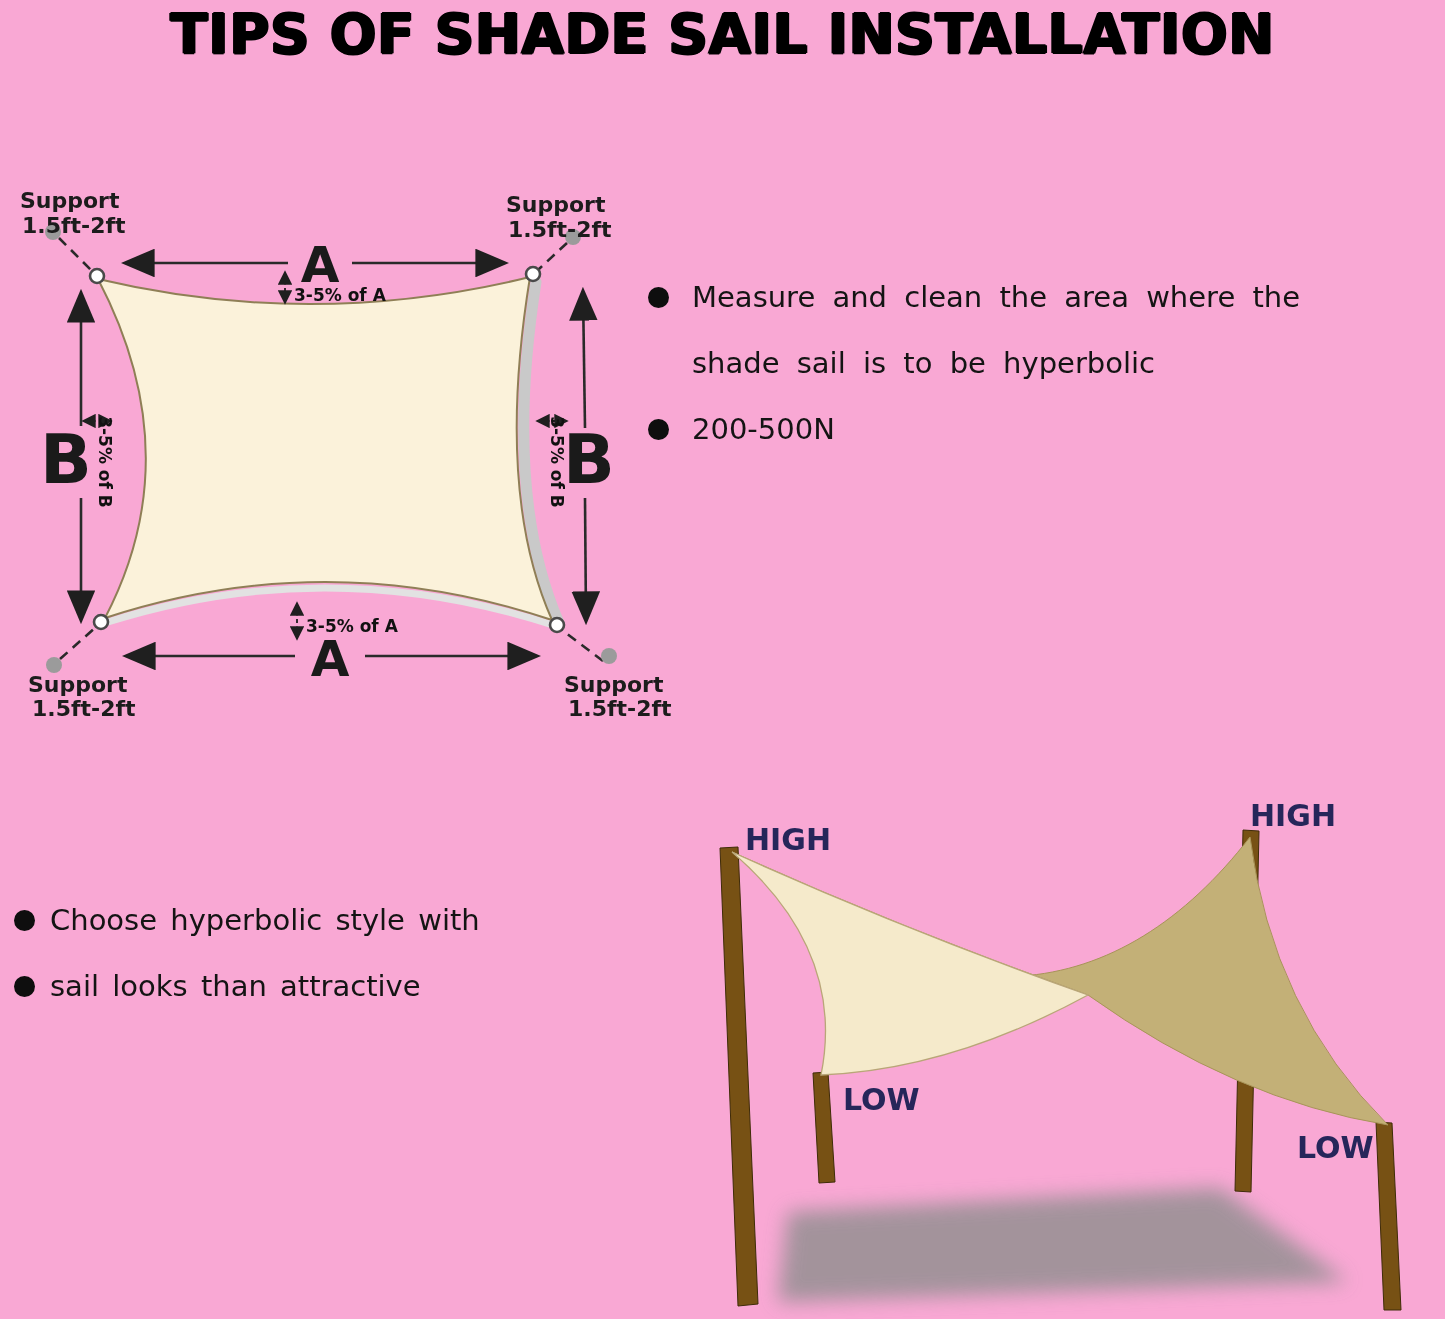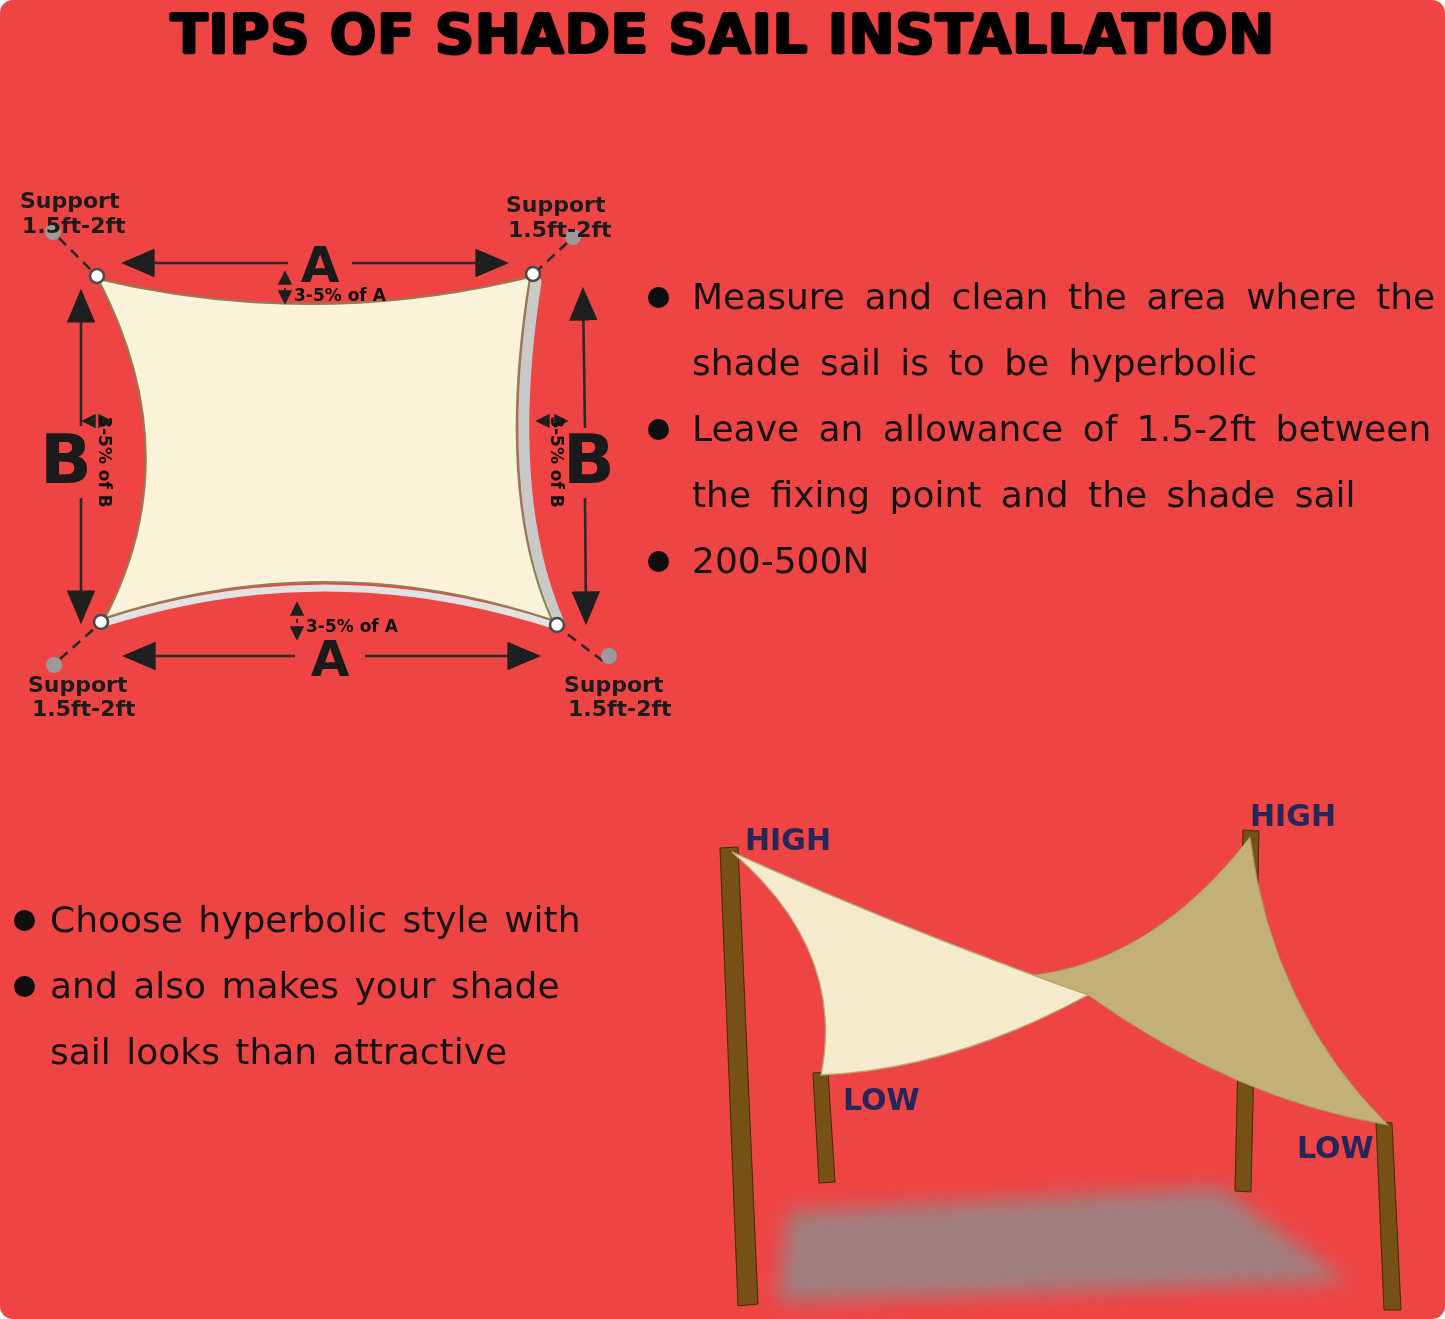--- a/index.html
+++ b/index.html
@@ -1,33 +1,33 @@
 <!DOCTYPE html>
 <html><head>
 <meta charset="utf-8">
 <style>
   html,body{margin:0;padding:0;background:#ffffff;}
   body{width:1445px;height:1319px;position:relative;overflow:hidden;
        font-family:"DejaVu Sans","Liberation Sans",sans-serif;color:#161616;}
-  .page{position:absolute;inset:0;background:#ef4444;border-radius:13px;}
+  .page{position:absolute;inset:0;background:#f9a8d4;}
   .title{position:absolute;left:0;top:2px;width:1445px;text-align:center;
          font-size:55px;font-weight:bold;color:#000;letter-spacing:0.5px;
          text-shadow:1.3px 0 #000,-1.3px 0 #000,0 1.1px #000,0 -1.1px #000;
          white-space:nowrap;}
   svg{position:absolute;overflow:visible;}
   .svg-dim{left:0;top:170px;}
   .svg-ill{left:660px;top:780px;}
   .dimline{stroke:#2a2a2a;stroke-width:2.6;fill:none;}
   .dashline{stroke:#2a2a2a;stroke-width:2.6;fill:none;stroke-dasharray:10 7;}
   .minidash{stroke:#1f1f1f;stroke-width:1.8;fill:none;stroke-dasharray:4 3.5;}
   .biglabel{font-weight:bold;fill:#1a1a1a;}
   .smalllabel{font-size:17px;font-weight:bold;fill:#111;}
   .supportlabel{font-size:22px;font-weight:bold;fill:#1c1c1c;}
   .navylabel{font-size:30px;font-weight:bold;fill:#26265A;}
-  .tips{position:absolute;font-size:36px;line-height:66px;color:#141414;}
+  .tips{position:absolute;font-size:29px;line-height:66px;color:#141414;}
   .tips-right{left:648px;top:264px;width:795px;word-spacing:8px;}
   .tips-left{left:14px;top:887px;width:642px;word-spacing:4px;}
   .tip{display:flex;align-items:flex-start;}
   .bcell{flex:none;width:44px;}
   .tips-left .bcell{width:36px;}
   .bdot{display:block;width:21px;height:21px;border-radius:50%;background:#0e0e0e;margin-top:23px;}
   .blines{flex:1;}
   .blines div{white-space:nowrap;}
 </style>
 </head>
@@ -109,49 +109,39 @@
       <div class="blines">
         <div>Measure and clean the area where the</div>
         <div>shade sail is to be hyperbolic</div>
       </div>
     </div>
     <div class="tip">
       <div class="bcell">
           <span class="bdot"></span>
         </div>
       <div class="blines">
-        <div>Leave an allowance of 1.5-2ft between</div>
-        <div>the fixing point and the shade sail</div>
-      </div>
-    </div>
-    <div class="tip">
-      <div class="bcell">
-          <span class="bdot"></span>
-        </div>
-      <div class="blines">
         <div>200-500N</div>
       </div>
     </div>
   </div>
 
   <div class="tips tips-left">
     <div class="tip">
       <div class="bcell">
           <span class="bdot"></span>
         </div>
       <div class="blines">
         <div>Choose hyperbolic style with</div>
       </div>
     </div>
     <div class="tip">
       <div class="bcell">
           <span class="bdot"></span>
         </div>
       <div class="blines">
-        <div>and also makes your shade</div>
         <div>sail looks than attractive</div>
       </div>
     </div>
   </div>
 
   <svg class="svg-ill" width="785" height="539" viewBox="0 0 785 539">
     <defs>
       <filter id="softblur" x="-30%" y="-30%" width="160%" height="160%">
         <feGaussianBlur stdDeviation="10"></feGaussianBlur>
       </filter>

